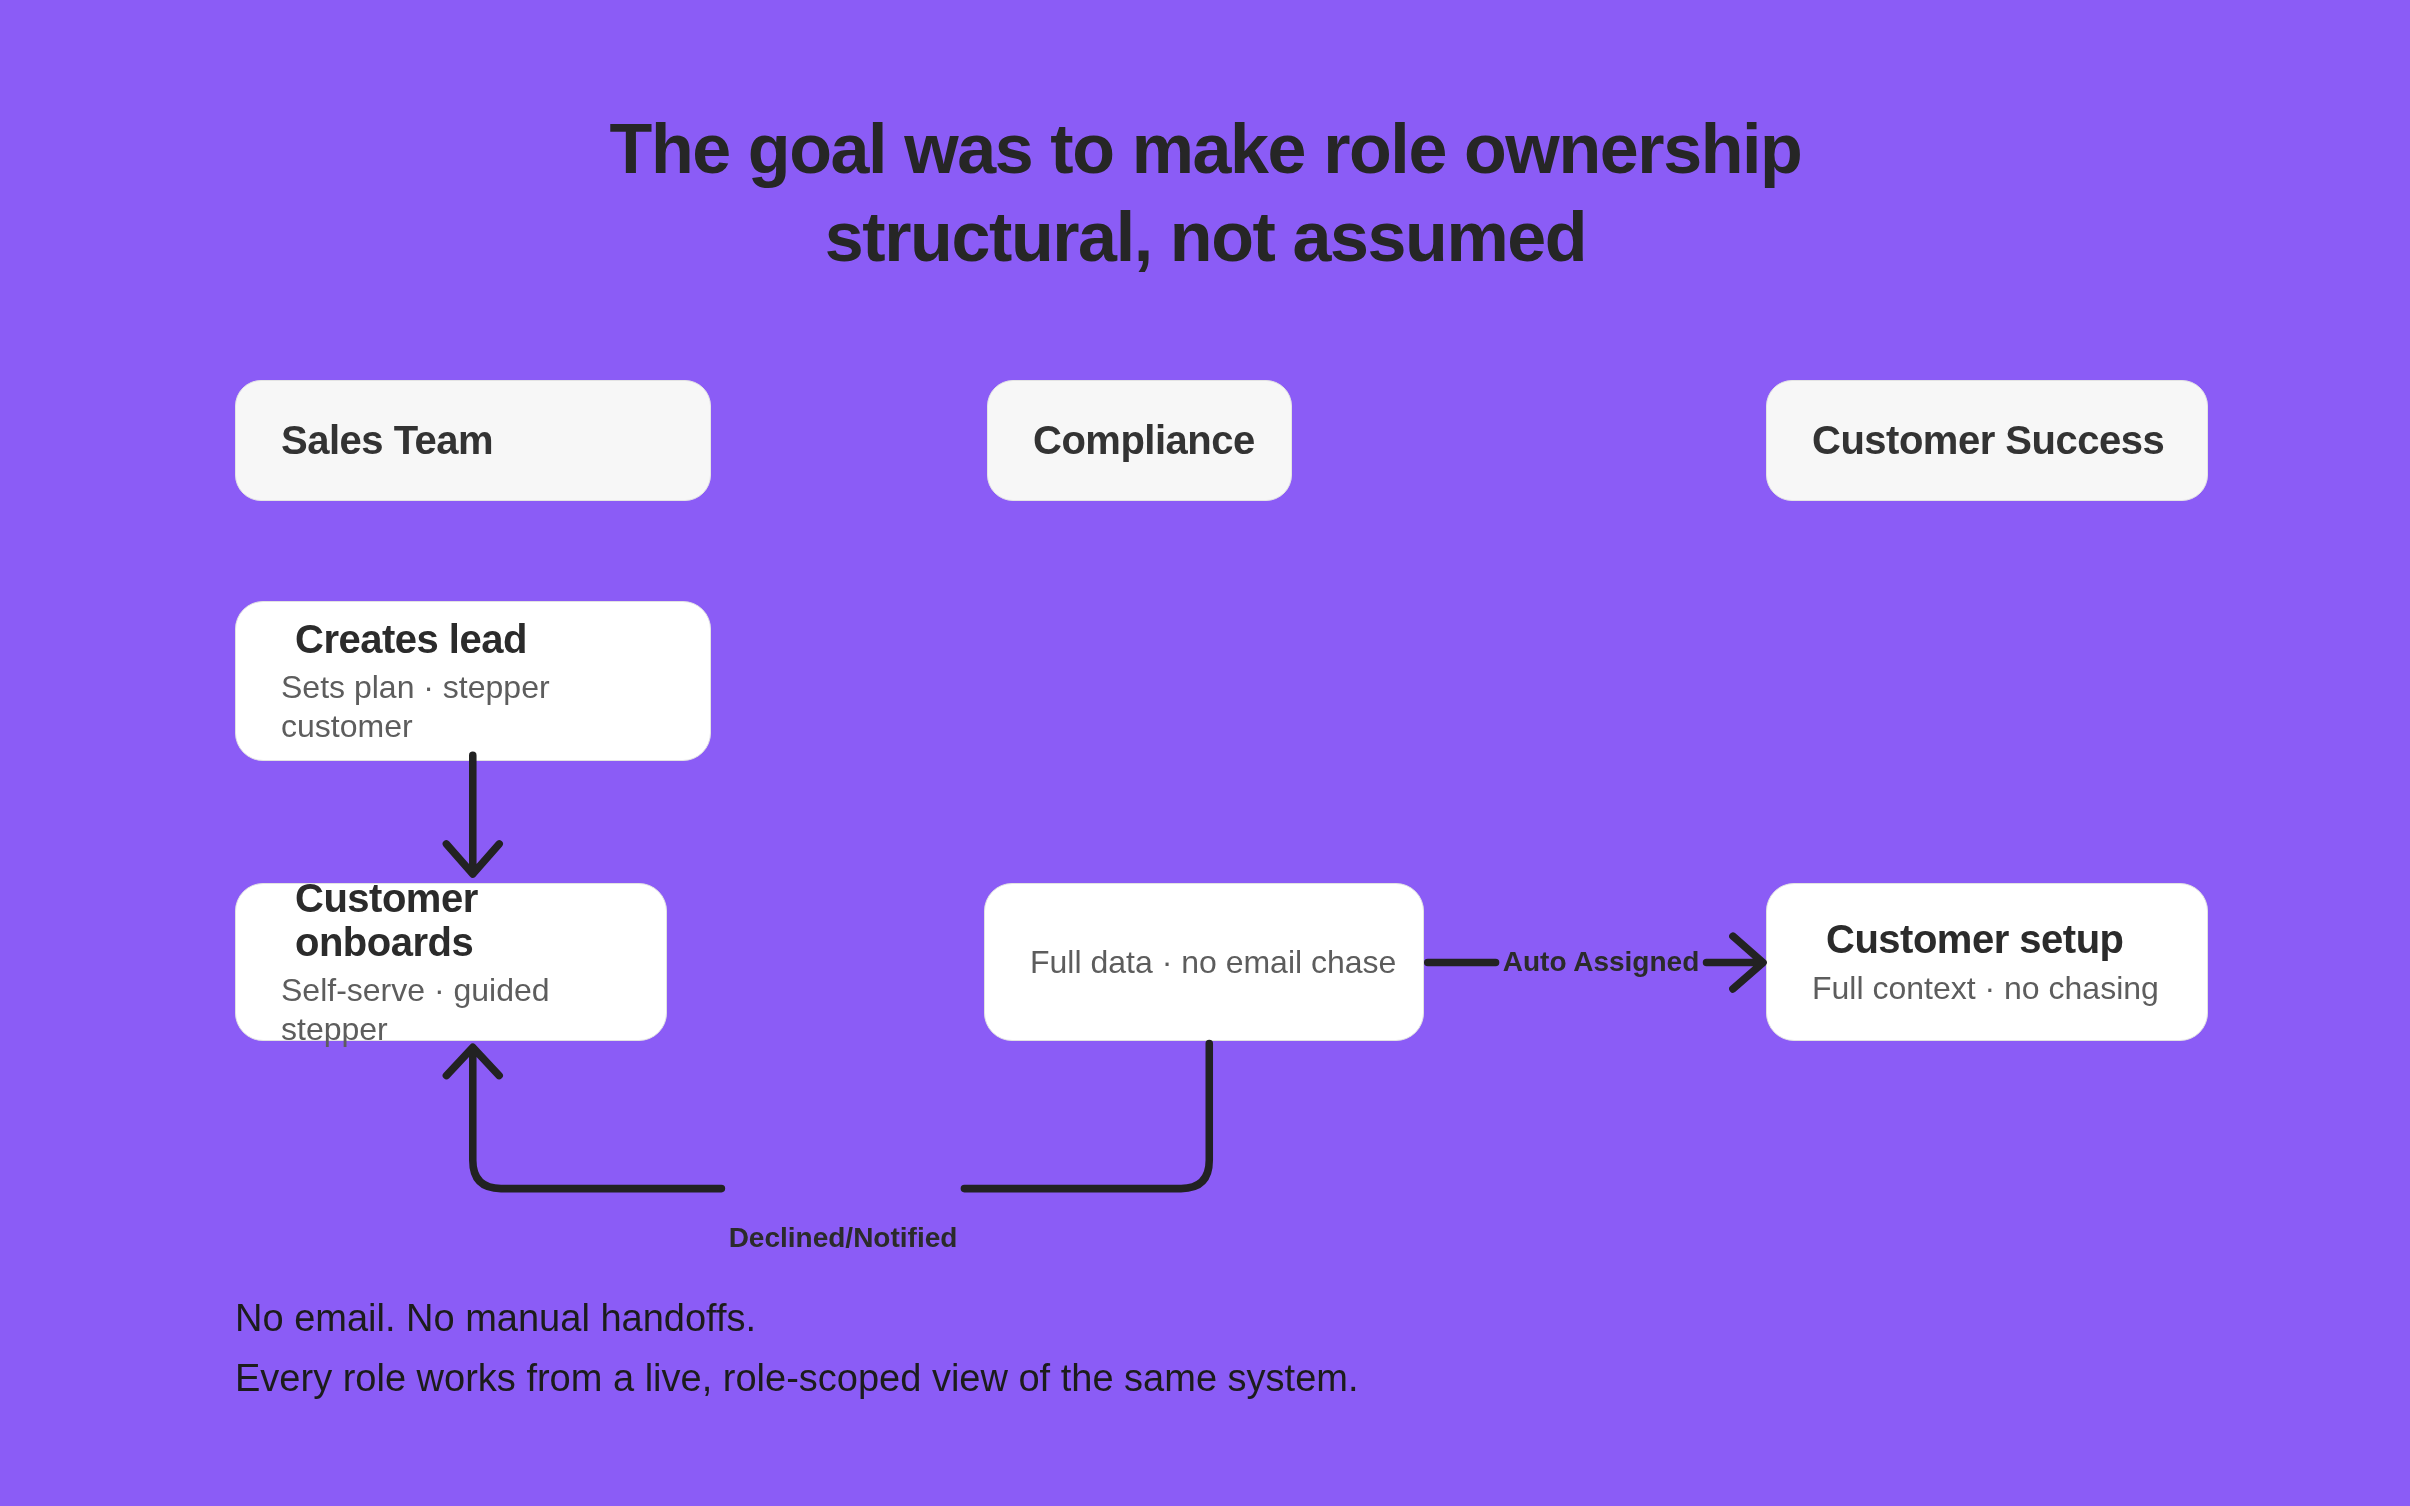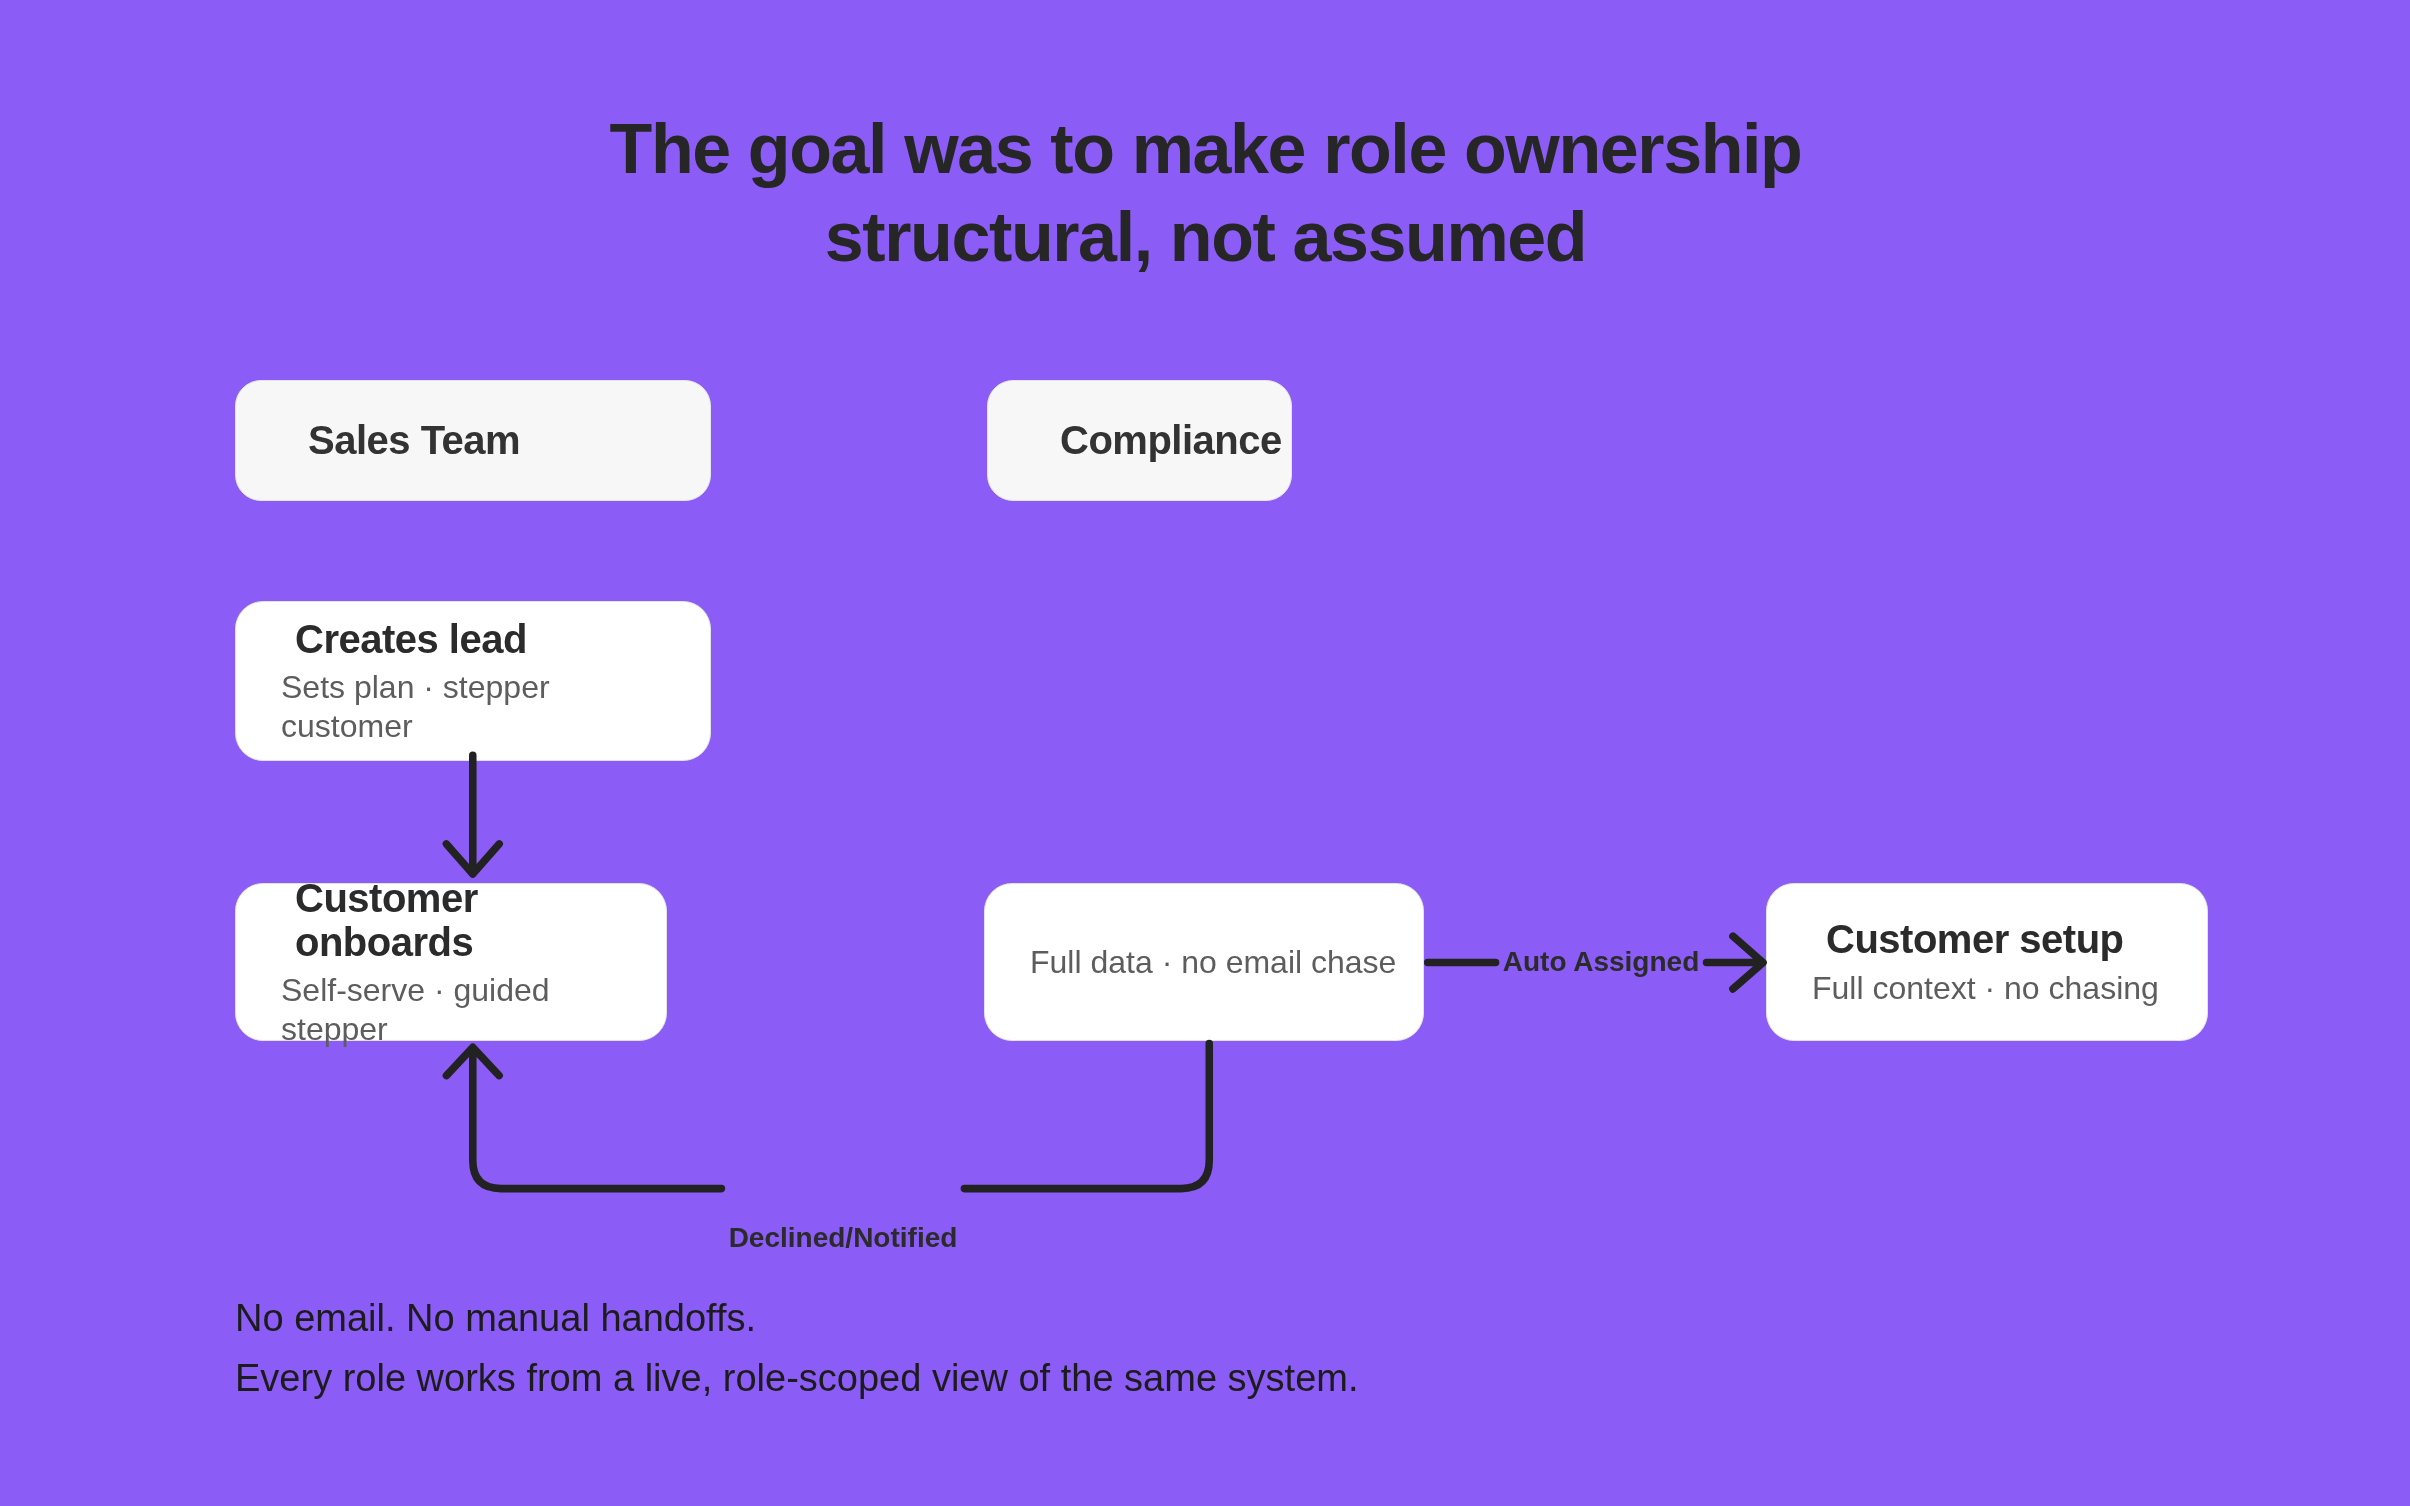--- a/index.html
+++ b/index.html
@@ -35,21 +35,21 @@
   .lane-header {
     position: absolute;
     top: 380px;
     height: 121px;
     background: #f7f7f7;
     border: 1.9px solid #e4e4e4;
     border-radius: 26px;
     box-sizing: border-box;
     display: flex;
     align-items: center;
-    padding-left: 72px;
+    padding-left: 45px;
     font-size: 40px;
     font-weight: 700;
     color: #333333;
     letter-spacing: -0.5px;
   }
   .lane-sales    { left: 235px;  width: 476px; }
   .lane-comp     { left: 987px; width: 305px; text-align: center; }
   .lane-cs       { left: 1766px; width: 442px; }
 
   .node {
@@ -128,20 +128,23 @@
     <span class="title-line">The goal was to make role ownership</span>
     <span class="title-line">structural, not assumed</span>
   </h1>
 
   <div class="lane-header lane-sales">
     <span>Sales Team</span>
   </div>
   <div class="lane-header lane-comp">
     <span>Compliance</span>
   </div>
+  <div class="lane-header lane-cs">
+    <span>Customer Success</span>
+  </div>
 
   <div class="node node-creates">
     <div class="node-title">Creates lead</div>
     <div class="node-subtitle">Sets plan · stepper customer</div>
   </div>
 
   <div class="node node-onboards">
     <div class="node-title">Customer onboards</div>
     <div class="node-subtitle">Self-serve · guided stepper</div>
   </div>

